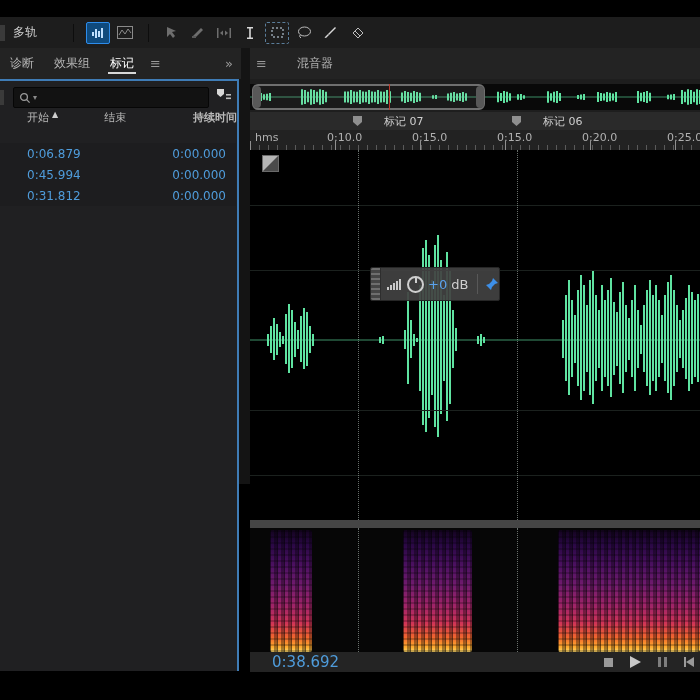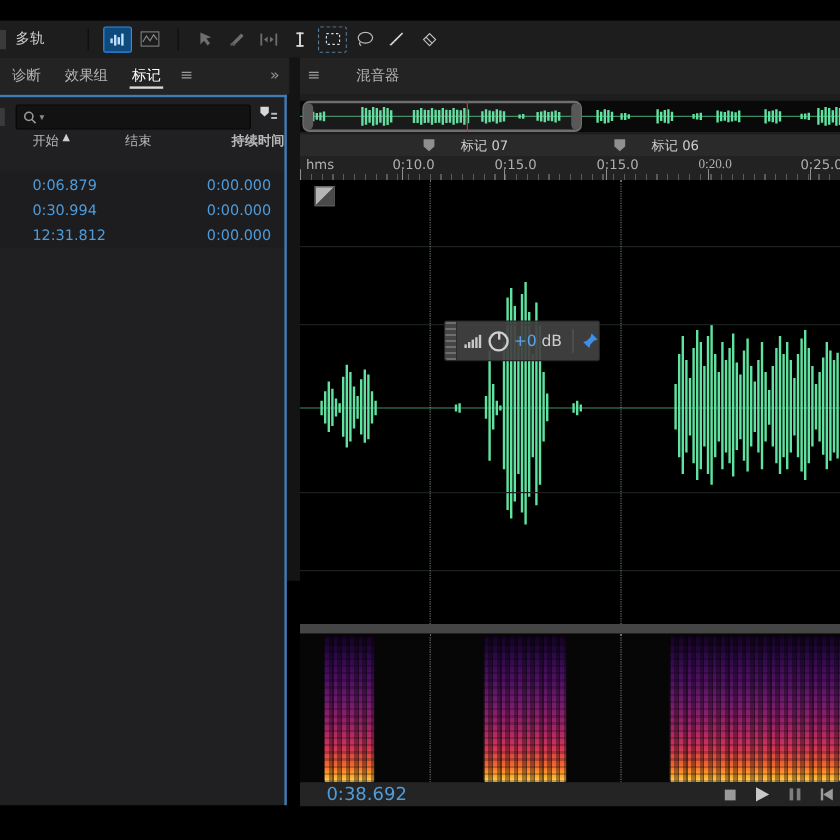--- a/index.html
+++ b/index.html
@@ -216,26 +216,26 @@
         <span class="th-sort">▲</span>
         <span class="th-end">结束</span>
         <span class="th-dur">持续时间</span>
       </div>
       <div class="marker-row" style="top:62px;">
         <span class="mr-start">0:06.879</span>
         <span class="mr-end"></span>
         <span class="mr-dur">0:00.000</span>
       </div>
       <div class="marker-row" style="top:83px;">
-        <span class="mr-start">0:30.994</span>
+        <span class="mr-start">0:45.994</span>
         <span class="mr-end"></span>
         <span class="mr-dur">0:00.000</span>
       </div>
       <div class="marker-row" style="top:104px;">
-        <span class="mr-start">12:31.812</span>
+        <span class="mr-start">0:31.812</span>
         <span class="mr-end"></span>
         <span class="mr-dur">0:00.000</span>
       </div>
     </div>
 
     <div class="editor">
 
       <div class="overview">
         <svg id="ov-svg" width="450" height="26">
             <path d="M0 13 L450 13" stroke="#3b8c64" stroke-width="1" fill="none"></path>
@@ -261,21 +261,21 @@
             </svg>
           <span>标记 06</span>
         </div>
       </div>
 
       <div class="ruler">
         <span class="ruler-unit">hms</span>
         <span class="ruler-tick-label" style="left:77px;">0:10.0</span>
         <span class="ruler-tick-label" style="left:162px;">0:15.0</span>
         <span class="ruler-tick-label" style="left:247px;">0:15.0</span>
-        <span class="ruler-tick-label" style="left:332px;font-family:Liberation Serif, serif;">0:20.0</span>
+        <span class="ruler-tick-label" style="left:332px;">0:20.0</span>
         <span class="ruler-tick-label" style="left:417px;">0:25.0</span>
         <div class="ruler-ticks"></div>
         <div class="ruler-ticks-major"></div>
       </div>
 
       <div class="wave" id="wave-area">
         <div class="grid-h" style="top:55px;"></div>
         <div class="grid-h" style="top:120px;"></div>
         <div class="grid-h" style="top:260px;"></div>
         <div class="grid-h" style="top:325px;"></div>

